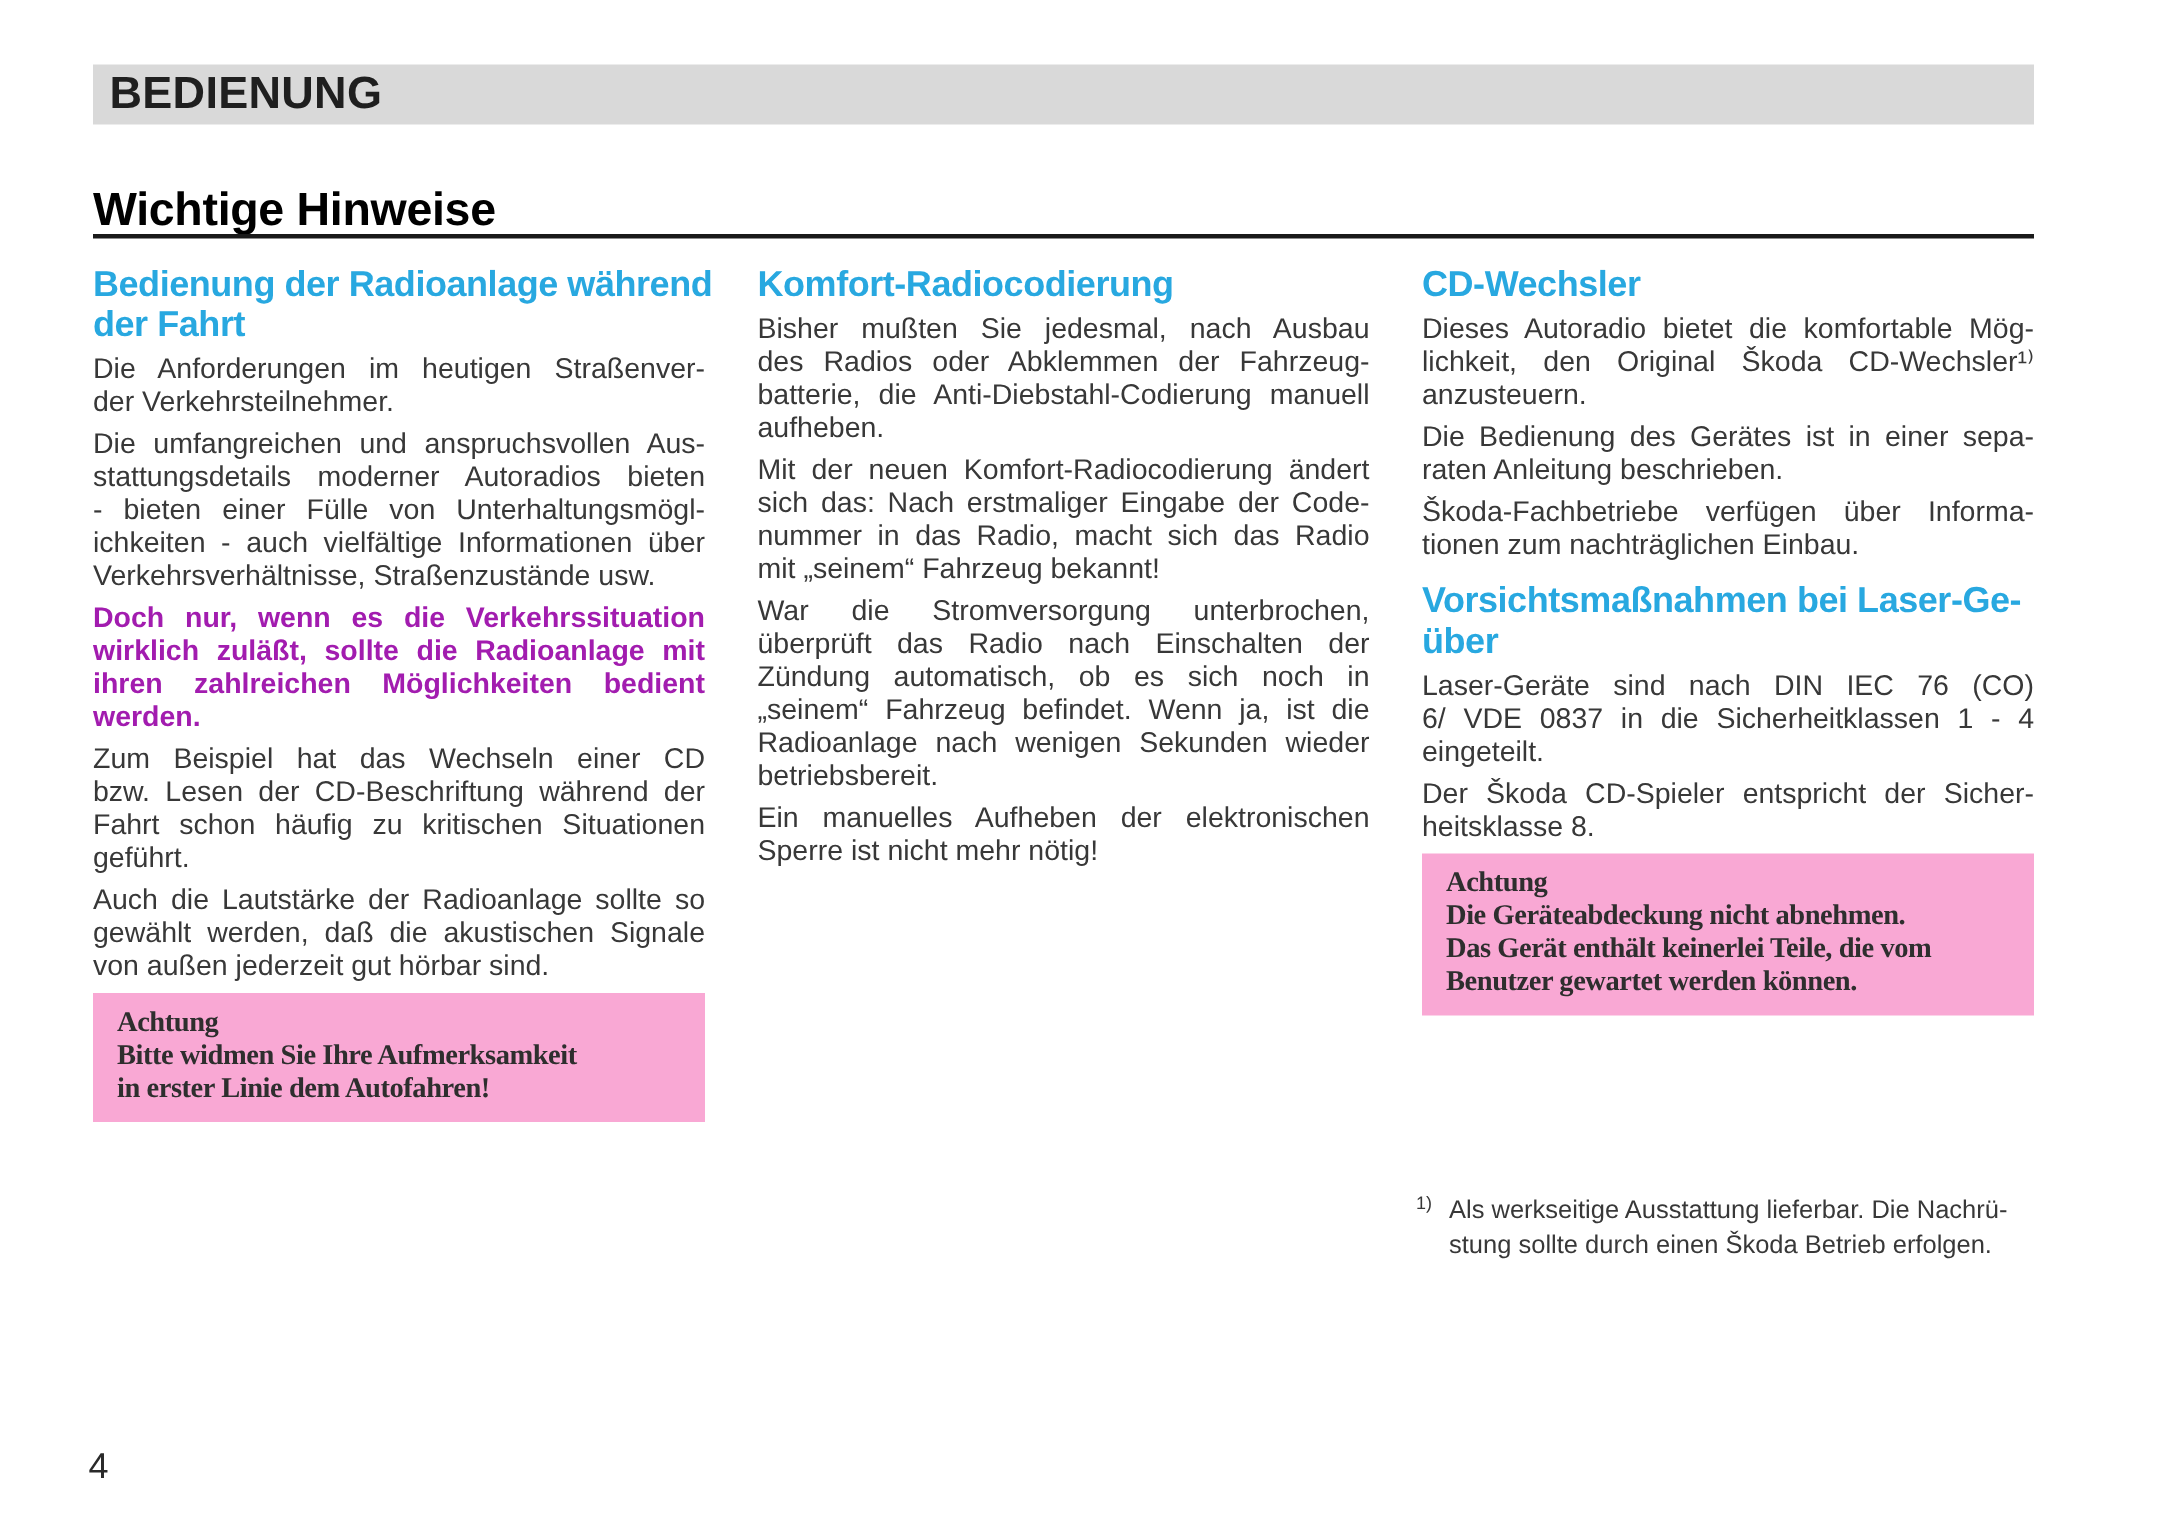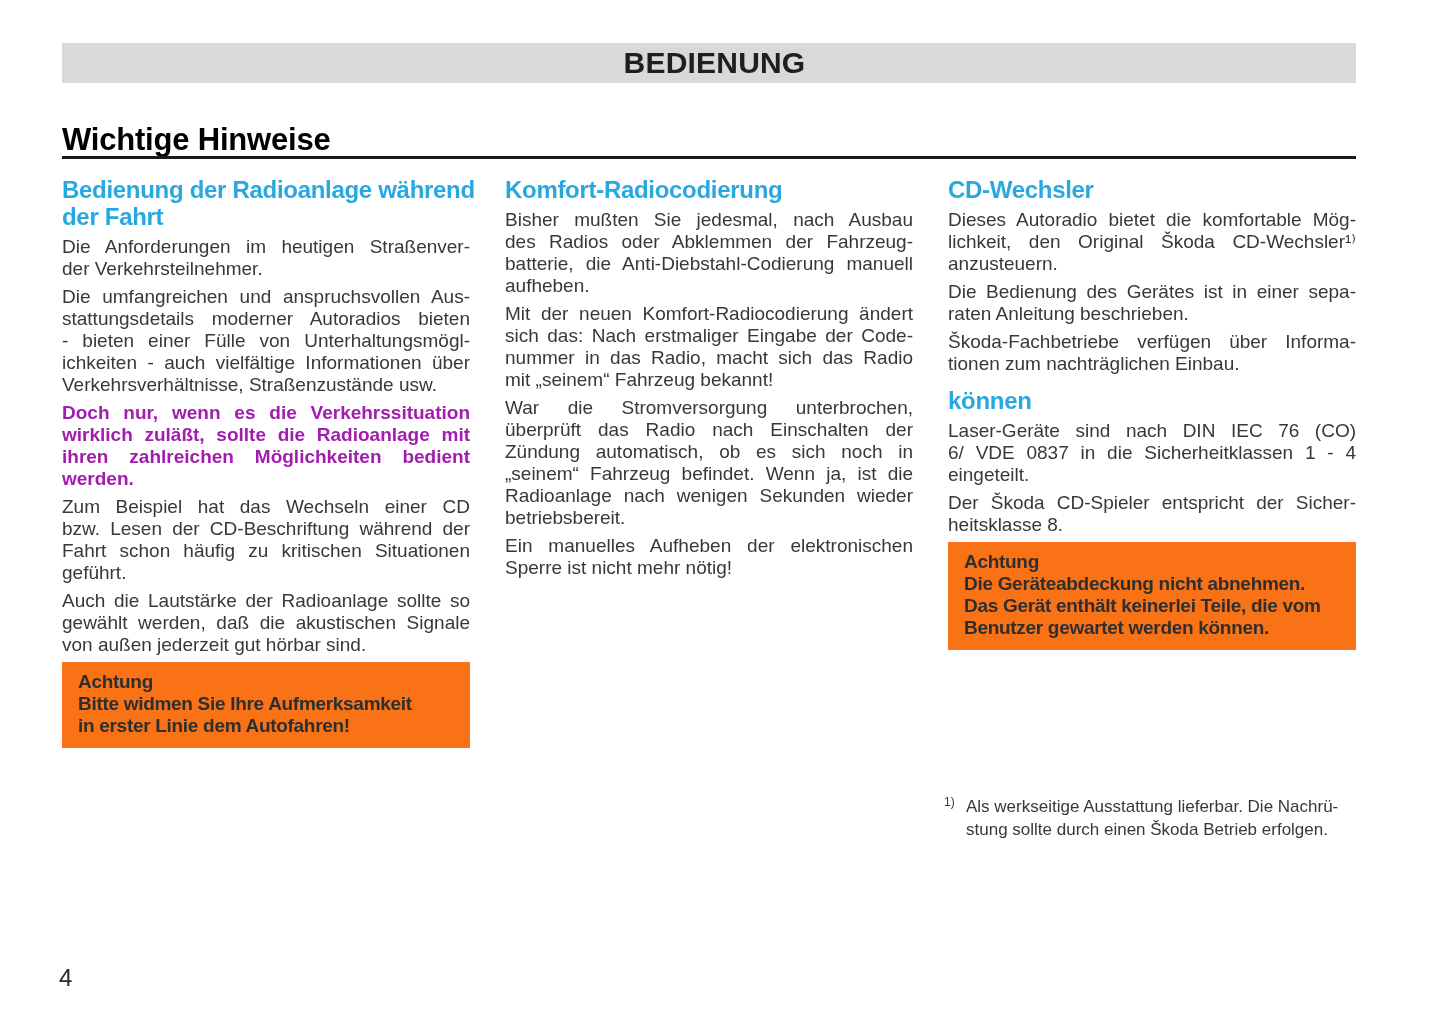--- a/index.html
+++ b/index.html
@@ -3,21 +3,20 @@
 <meta charset="utf-8">
 <style>
   html,body { margin:0; padding:0; background:#ffffff; }
   .page {
     position:relative; width:1445px; height:1026px; background:#ffffff; overflow:hidden;
     font-family:"Liberation Sans","DejaVu Sans",sans-serif; color:#383838;
   }
   .section-bar {
     position:absolute; left:62px; top:43px; width:1294px; height:40px;
     background:#d9d9d9;
-    text-align:center;
   }
   .section-bar .bar-text {
     display:block; padding-left:11px; line-height:40px;
     font-size:30px; font-weight:bold; color:#1f1f1f; letter-spacing:0.2px;
   }
   .page-heading {
     position:absolute; left:62px; top:122px; margin:0;
     font-size:31px; font-weight:bold; color:#000000; letter-spacing:-0.2px;
   }
   .rule {
@@ -31,22 +30,22 @@
   .hln {
     font-size:24px; line-height:27px; font-weight:bold; color:#28a8e0;
     letter-spacing:-0.3px; white-space:nowrap;
   }
   .para { margin:0 0 6px 0; font-size:19px; line-height:22px; color:#383838; }
   .para.bold { font-weight:bold; color:#a21caf; }
   .ln { text-align:justify; text-align-last:justify; -moz-text-align-last:justify; }
   .ln.last { text-align-last:left; -moz-text-align-last:left; }
 
   .note {
-    margin:0 0 6px 0; background:#f97316; padding:9px 8px 11px 16px;
-    font-size:19px; line-height:22px; font-weight:bold; color:#2e2e2e; letter-spacing:-0.3px;
+    margin:0 0 6px 0; background:#f9a8d4; padding:9px 8px 11px 16px;
+    font-size:19px; line-height:22px; font-weight:bold; color:#2e2e2e; letter-spacing:-0.3px;font-family:Liberation Serif, serif;
   }
   .nln { text-align:left; }
 
   .footnote {
     position:absolute; left:944px; top:795px; width:420px;
     font-size:17px; line-height:23px; color:#383838; display:flex;
   }
   .fn-marker {
     font-size:12px; line-height:23px; position:relative; top:-4px;
     width:22px; flex:0 0 22px; color:#383838;
@@ -149,21 +148,22 @@
       </div>
       <div class="para">
         <div class="ln">Die Bedienung des Gerätes ist in einer sepa-</div>
         <div class="ln last">raten Anleitung beschrieben.</div>
       </div>
       <div class="para">
         <div class="ln">Škoda-Fachbetriebe verfügen über Informa-</div>
         <div class="ln last">tionen zum nachträglichen Einbau.</div>
       </div>
       <div class="heading gap">
-        <div class="hln">können</div>
+        <div class="hln">Vorsichtsmaßnahmen bei Laser-Ge-</div>
+        <div class="hln">über</div>
       </div>
       <div class="para">
         <div class="ln">Laser-Geräte sind nach DIN IEC 76 (CO)</div>
         <div class="ln">6/ VDE 0837 in die Sicherheitklassen 1 - 4</div>
         <div class="ln last">eingeteilt.</div>
       </div>
       <div class="para">
         <div class="ln">Der Škoda CD-Spieler entspricht der Sicher-</div>
         <div class="ln last">heitsklasse 8.</div>
       </div>

